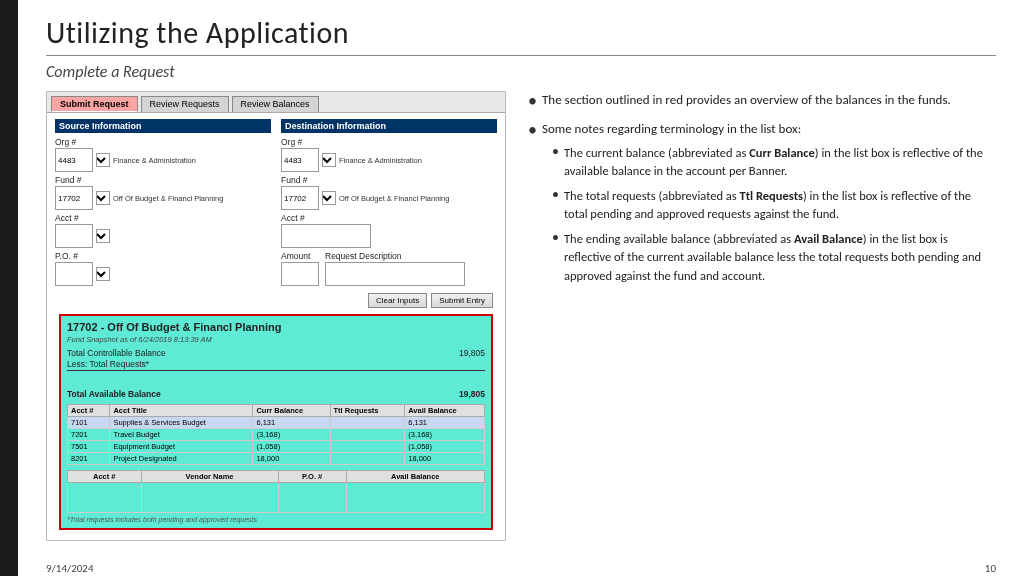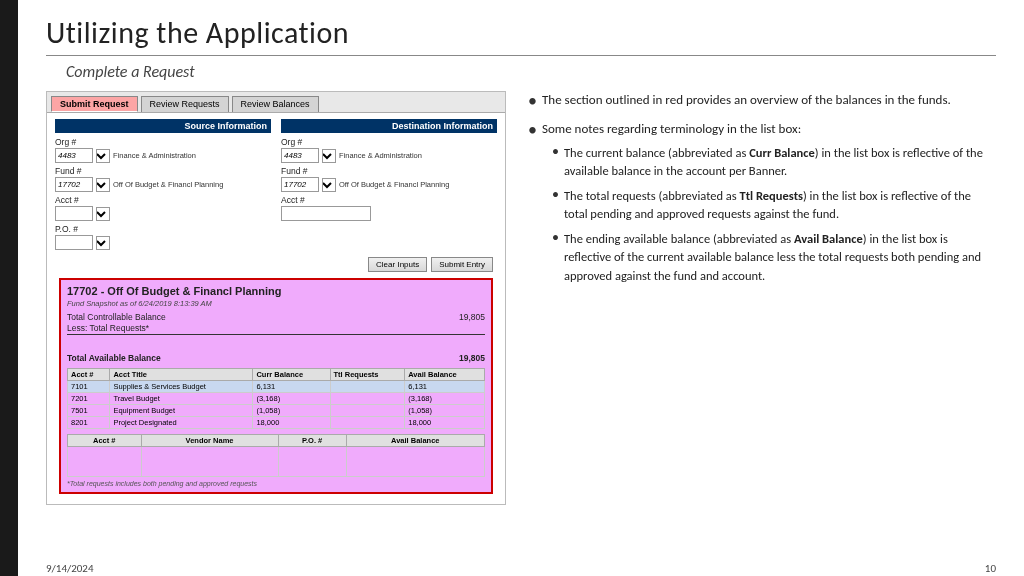--- a/index.html
+++ b/index.html
@@ -42,21 +42,20 @@
       border: none;
       border-top: 1.5px solid #888;
       margin: 4px 0 6px 0;
     }
 
     .subtitle {
       font-size: 16px;
       font-style: italic;
       color: #444;
       margin-bottom: 10px;
-      margin-left: 20px;
     }
 
     
     .two-col {
       display: flex;
       gap: 22px;
       align-items: flex-start;
     }
 
     
@@ -106,21 +105,20 @@
       flex: 1;
     }
 
     .section-header {
       background: #003366;
       color: #fff;
       font-size: 9px;
       font-weight: bold;
       padding: 2px 4px;
       margin-bottom: 4px;
-      text-align: right;
     }
 
     .form-row {
       margin-bottom: 3px;
     }
 
     .form-label {
       font-size: 8.5px;
       color: #222;
       display: block;
@@ -130,23 +128,22 @@
     .form-input-row {
       display: flex;
       gap: 3px;
       align-items: center;
     }
 
     .form-input {
       border: 1px solid #999;
       padding: 1px 2px;
       font-size: 8px;
-      height: 15px;
+      height: 24px;
       background: #fff;
-      font-style: italic;
     }
 
     .form-input.small { width: 38px; }
     .form-input.medium { width: 90px; }
     .form-input.wide { width: 140px; }
 
     .form-select {
       border: 1px solid #999;
       padding: 1px 0;
       font-size: 7.5px;
@@ -174,21 +171,21 @@
       border: 1px solid #888;
       background: linear-gradient(to bottom, #f0f0f0, #d8d8d8);
       cursor: pointer;
     }
 
     
     .red-section {
       border: 2px solid #cc0000;
       margin: 6px 4px 4px 4px;
       padding: 5px 6px;
-      background: #f0abfc;
+      background: #5eead4;
     }
 
     .red-section-title {
       font-size: 11px;
       font-weight: bold;
       color: #222;
       margin-bottom: 2px;
     }
 
     .red-section-date {
@@ -420,20 +417,32 @@
               <div class="form-input-row">
                 <input class="form-input small" value="17702" readonly="" style="">
                 <select class="form-select"><option>▾</option></select>
                 <span class="form-desc">Off Of Budget &amp; Financl Planning</span>
               </div>
             </div>
             <div class="form-row">
               <span class="form-label">Acct #</span>
               <div class="form-input-row">
                 <input class="form-input medium" value="" readonly="" style="">
+              </div>
+            </div>
+            <div class="form-row">
+              <div style="display:flex; gap:6px;">
+                <div>
+                  <span class="form-label">Amount</span>
+                  <input class="form-input small" value="" readonly="" style="">
+                </div>
+                <div>
+                  <span class="form-label">Request Description</span>
+                  <input class="form-input wide" value="" readonly="" style="">
+                </div>
               </div>
             </div>
           </div>
 
         </div>
 
         <div class="form-buttons">
           <button class="form-btn">Clear Inputs</button>
           <button class="form-btn">Submit Entry</button>
         </div>

